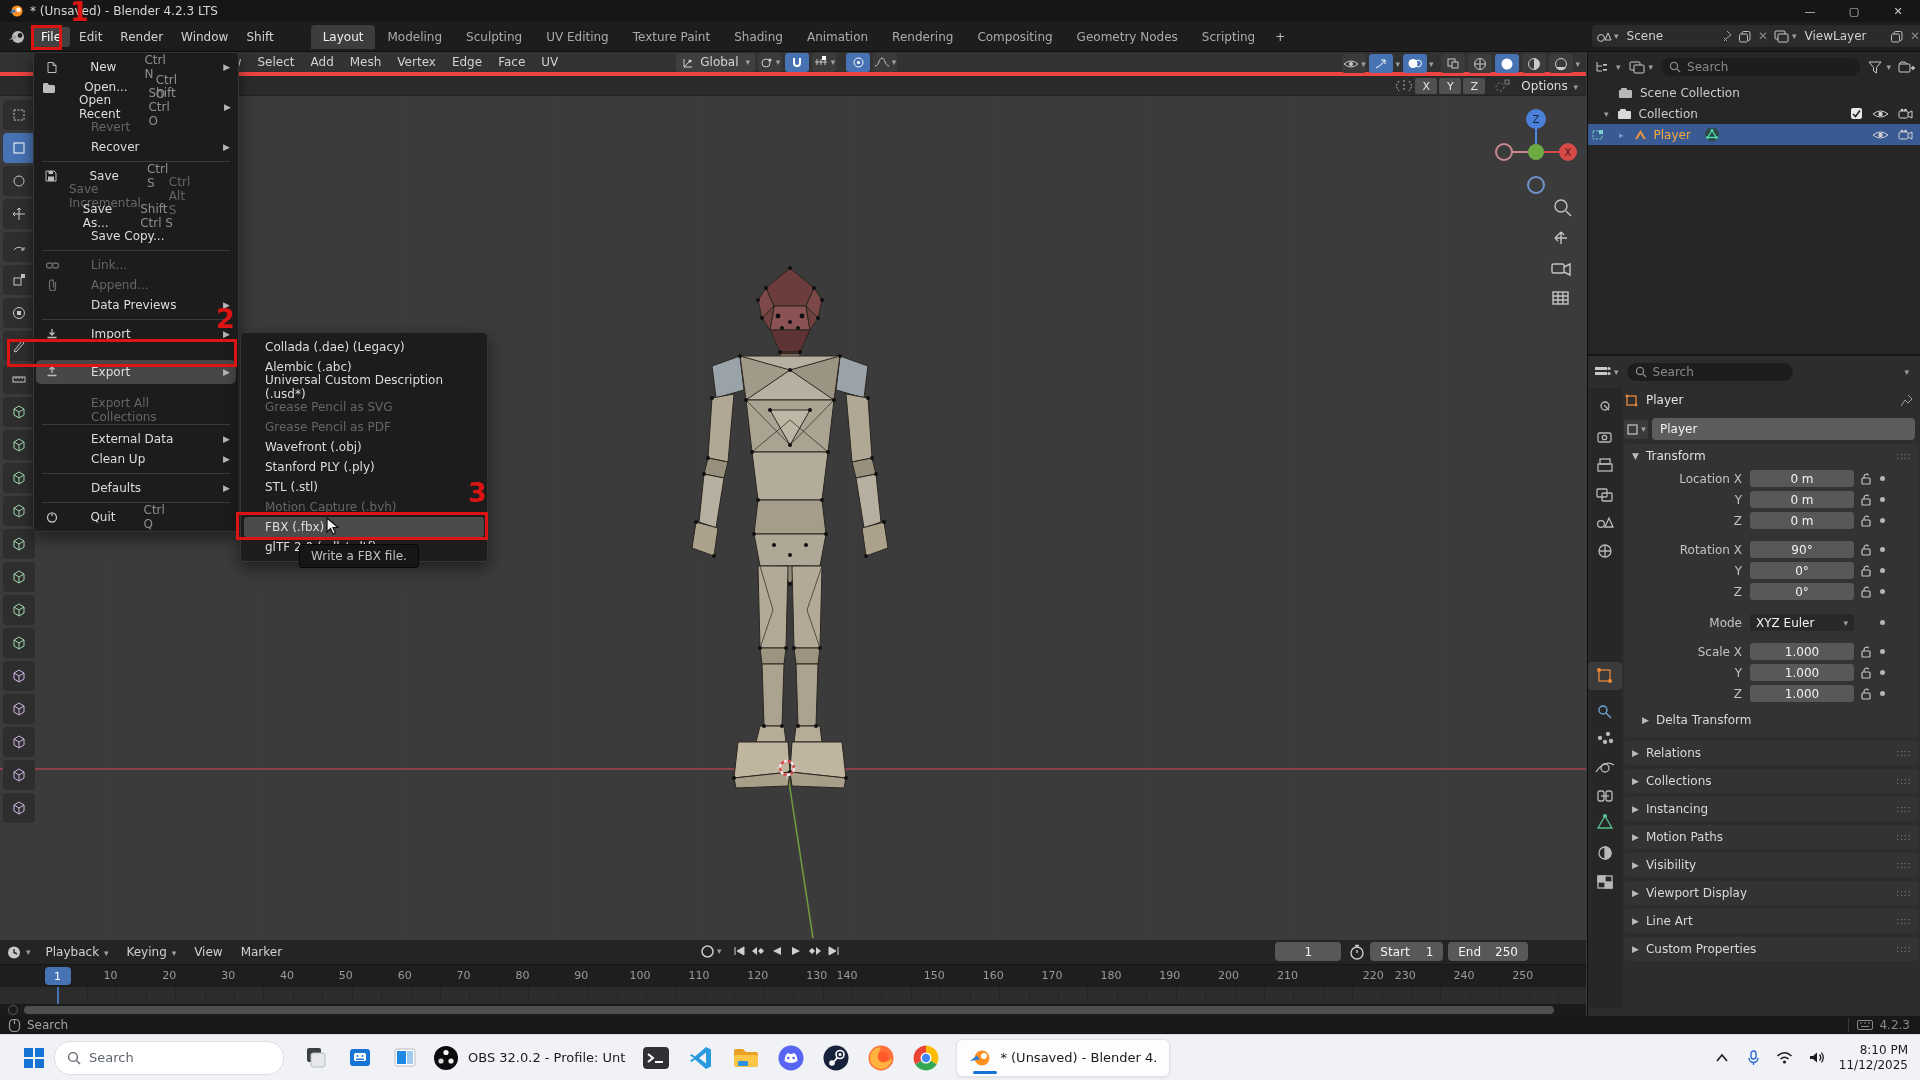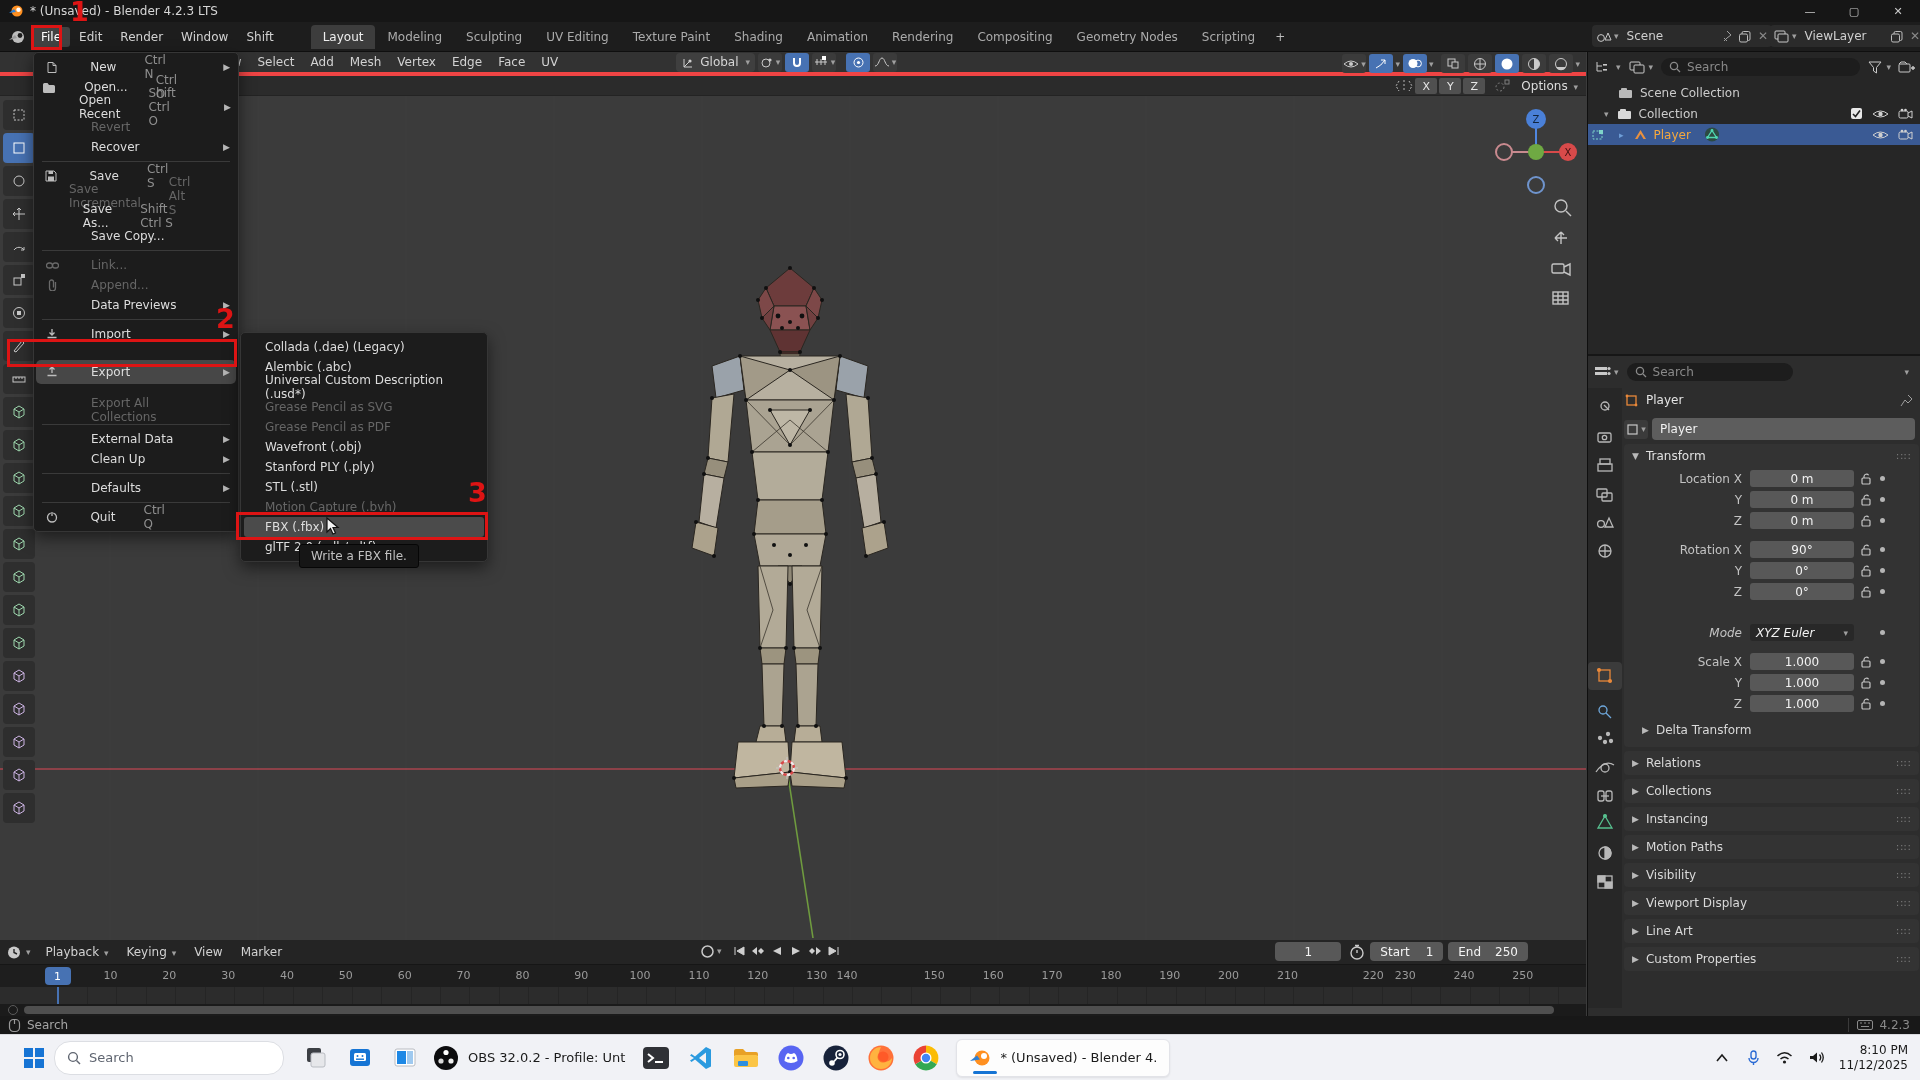--- a/index.html
+++ b/index.html
@@ -1048,21 +1048,21 @@
                   <span>0°</span>
                 </div>
                 <div class="lockslot">
                   <svg width="12" height="12">
                     <rect x="2" y="5" width="8" height="6" rx="1" fill="none" stroke="#c5c5c5" stroke-width="1.2"></rect>
                     <path d="M4 5 V3.5 a2.5 2.5 0 0 1 4.6 -1.2" fill="none" stroke="#c5c5c5" stroke-width="1.2"></path>
                   </svg>
                 </div>
                 <span class="dot"></span>
               </div>
-              <div class="frow gap" style="margin-top: 22px; font-style: italic;">
+              <div class="frow gap" style="margin-top: 12px;">
                 <div class="flabel">Mode</div>
                 <div class="ffield dd">
                   <span>XYZ Euler</span>
                   <span class="caret ddcaret">▾</span>
                 </div>
                 <div class="lockslot"></div>
                 <span class="dot"></span>
               </div>
               <div class="frow gap" style="margin-top: 10px;">
                 <div class="flabel">Scale X</div>

